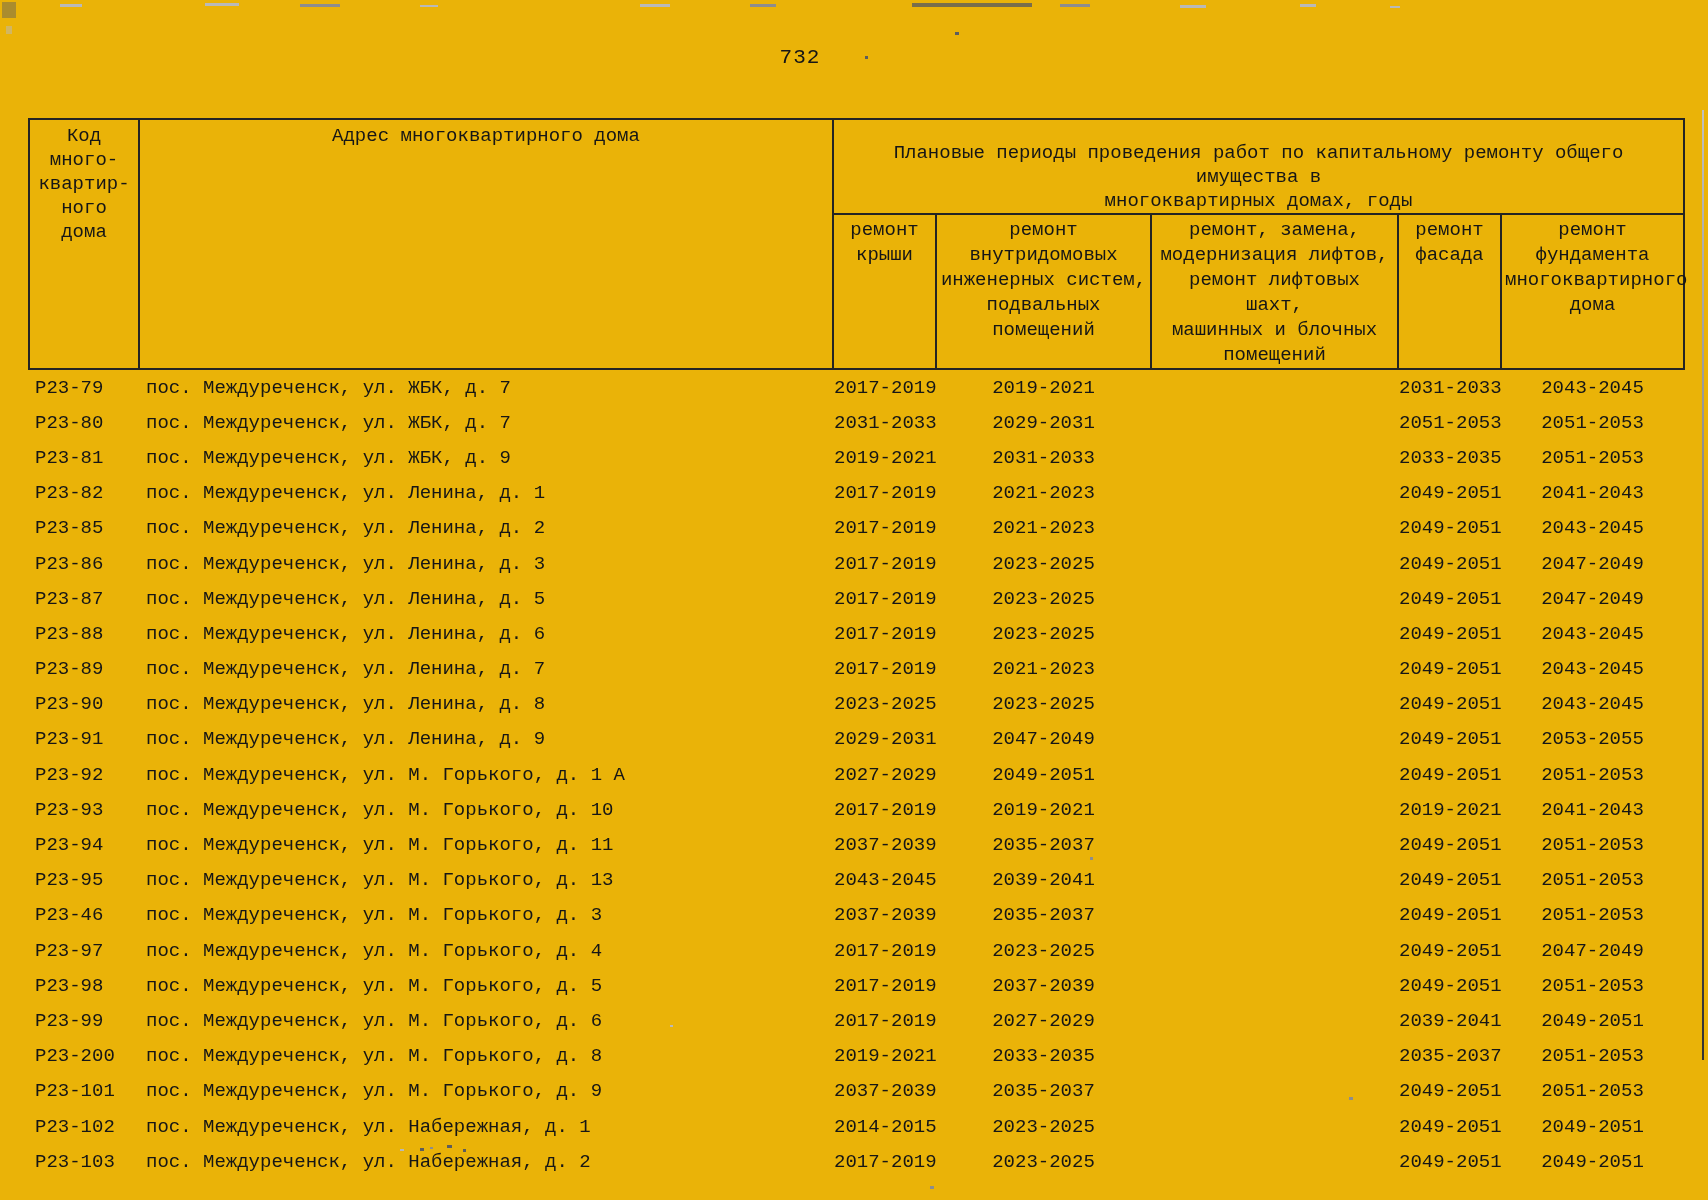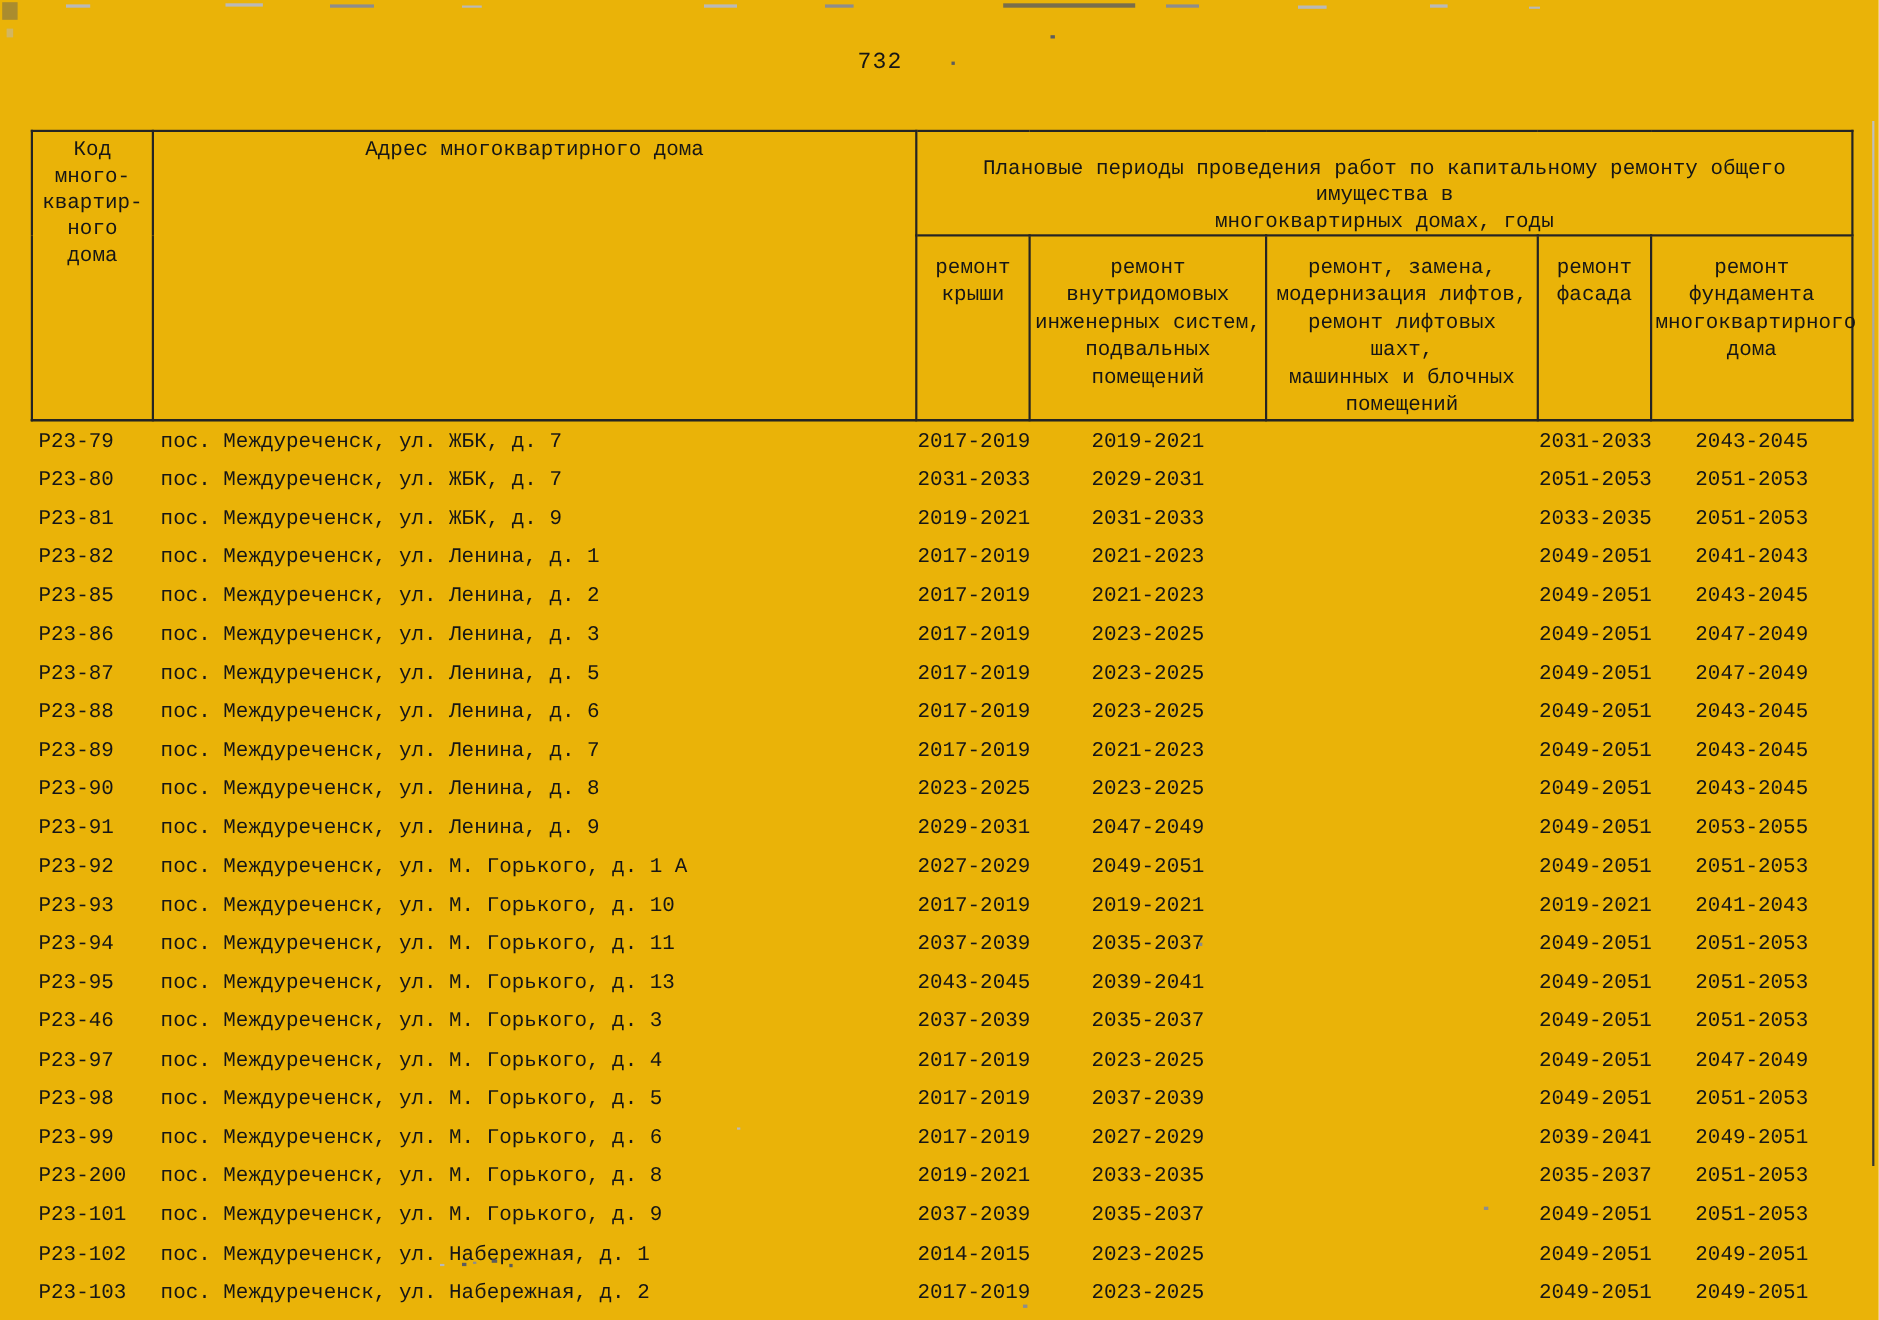--- a/index.html
+++ b/index.html
@@ -26,21 +26,21 @@
     border:2px solid #242424;
     font-weight:normal;
     vertical-align:top;
     text-align:center;
     white-space:pre-line;
     font-size:19px;
     padding:2px 3px 0 3px;
   }
   th.h-code, th.h-addr{line-height:24px;padding-top:4px;}
   th.h-span{height:50px;line-height:24px;padding-top:21px;}
-  tr.subhead th{height:124px;line-height:25px;padding-top:16px;}
+  tr.subhead th{height:124px;line-height:25px;padding-top:3px;}
   tbody td{
     border:none;
     height:33.2px;
     vertical-align:middle;
     font-size:19px;
     white-space:nowrap;
     overflow:hidden;
   }
   td.c-code{text-align:left;padding-left:6px;}
   td.c-addr{text-align:left;padding-left:7px;}

